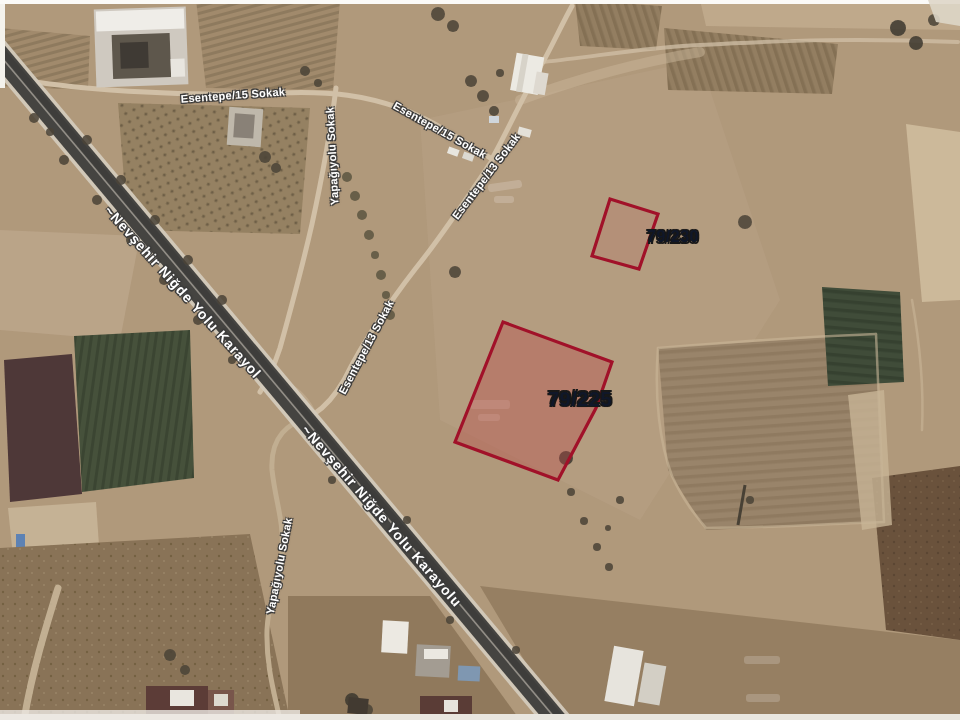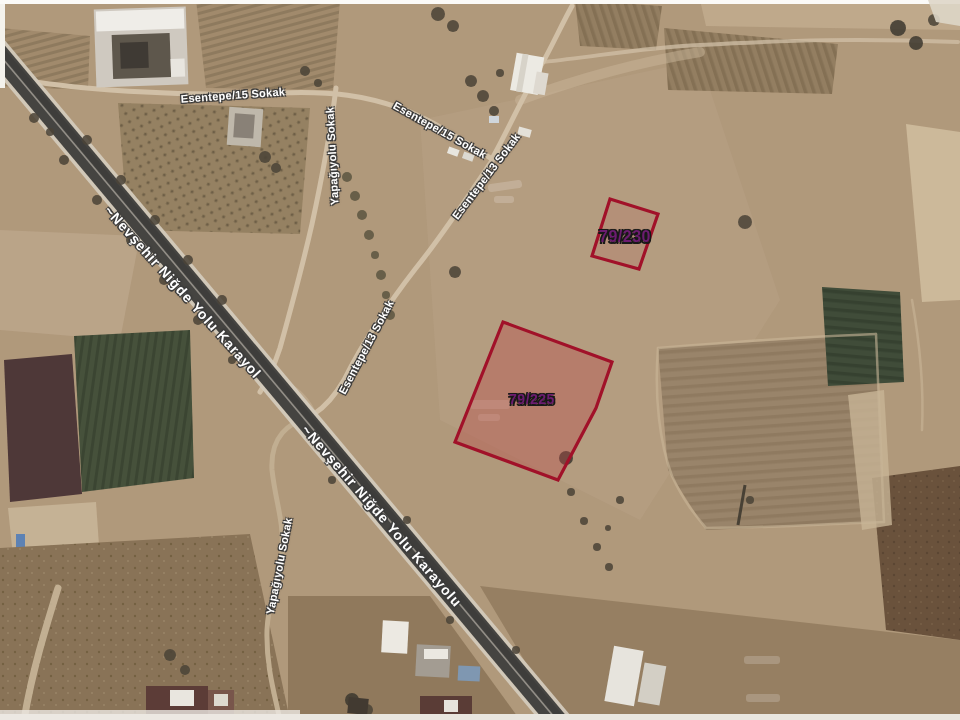--- a/index.html
+++ b/index.html
@@ -11,23 +11,24 @@
   }
   #terrain{position:absolute;left:0;top:0;}
   #label-layer{position:absolute;left:0;top:0;width:100%;height:100%;pointer-events:none;}
   .map-label{
     position:absolute;white-space:nowrap;font-weight:bold;color:#ffffff;
     text-shadow:-1.2px -1.2px 0 #3c3c3c,1.2px -1.2px 0 #3c3c3c,-1.2px 1.2px 0 #3c3c3c,1.2px 1.2px 0 #3c3c3c,0 0 3px rgba(0,0,0,.55);
     letter-spacing:.3px;
   }
   .map-label.hw{letter-spacing:1px;}
   .parcel-label{
-    position:absolute;white-space:nowrap;font-weight:bold;color:#701a75;
+    position:absolute;white-space:nowrap;font-weight:bold;color:#0f172a;
     text-shadow:-1.5px -1.5px 0 #181818,1.5px -1.5px 0 #181818,-1.5px 1.5px 0 #181818,1.5px 1.5px 0 #181818,0 0 2px #000;
     letter-spacing:.5px;
+    margin-left:48px;
   }
 </style>
 </head>
 <body>
 
 <div id="map-stage">
   <svg id="terrain" width="960" height="720" viewBox="0 0 960 720">
     <defs>
       <pattern id="rows1" width="7" height="7" patternUnits="userSpaceOnUse" patternTransform="rotate(75)">
         <rect width="7" height="7" fill="#a28a69"></rect>
@@ -235,15 +236,15 @@
   <div id="label-layer">
       <div class="map-label" style="left: 233px; top: 95px; font-size: 11px; transform: translate(-50%, -50%) rotate(-4deg);">Esentepe/15 Sokak</div>
       <div class="map-label" style="left: 440px; top: 130px; font-size: 11px; transform: translate(-50%, -50%) rotate(29deg);">Esentepe/15 Sokak</div>
       <div class="map-label" style="left: 486px; top: 176px; font-size: 11px; transform: translate(-50%, -50%) rotate(-53deg);">Esentepe/13 Sokak</div>
       <div class="map-label" style="left: 366px; top: 347px; font-size: 11px; transform: translate(-50%, -50%) rotate(-62deg);">Esentepe/13 Sokak</div>
       <div class="map-label" style="left: 332px; top: 156px; font-size: 11px; transform: translate(-50%, -50%) rotate(-93deg);">Yapağıyolu Sokak</div>
       <div class="map-label" style="left: 279px; top: 566px; font-size: 11px; transform: translate(-50%, -50%) rotate(-79deg);">Yapağıyolu Sokak</div>
       <div class="map-label hw" style="left: 183px; top: 292px; font-size: 14px; transform: translate(-50%, -50%) rotate(48deg);">~Nevşehir Niğde Yolu Karayol</div>
       <div class="map-label hw" style="left: 382px; top: 516px; font-size: 14px; transform: translate(-50%, -50%) rotate(49deg);">~Nevşehir Niğde Yolu Karayolu</div>
       <div class="parcel-label" style="left: 625px; top: 237px; font-size: 16px; transform: translate(-50%, -50%);">79/230</div>
-      <div class="parcel-label" style="left: 532px; top: 399px; font-size: 14px; transform: translate(-50%, -50%);">79/225</div>
+      <div class="parcel-label" style="left: 532px; top: 399px; font-size: 20px; transform: translate(-50%, -50%);">79/225</div>
     </div>
 </div>
 
 </body></html>

